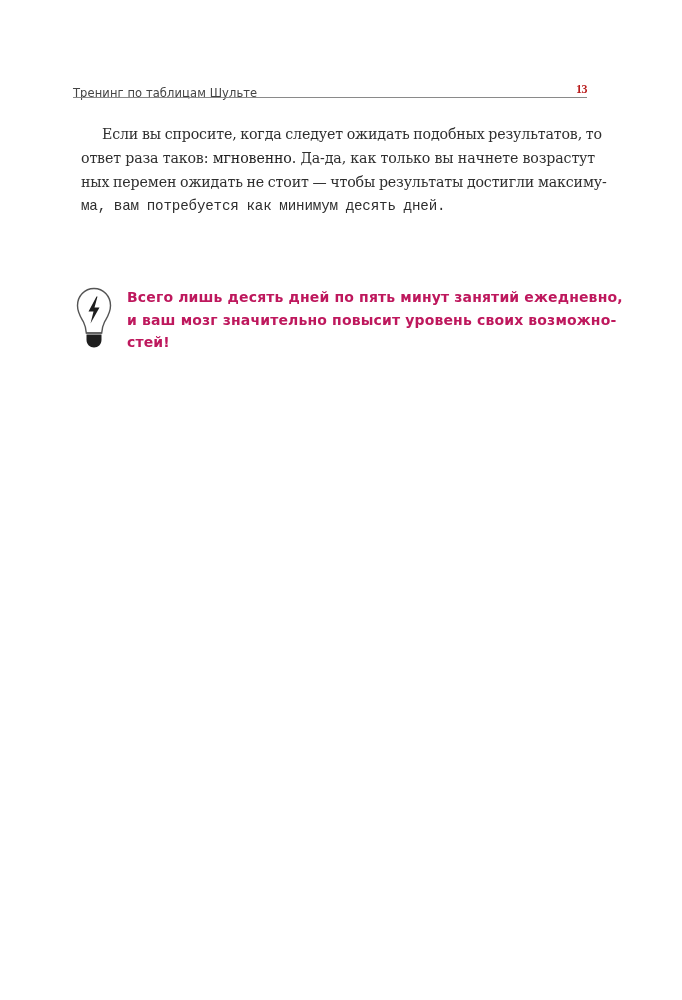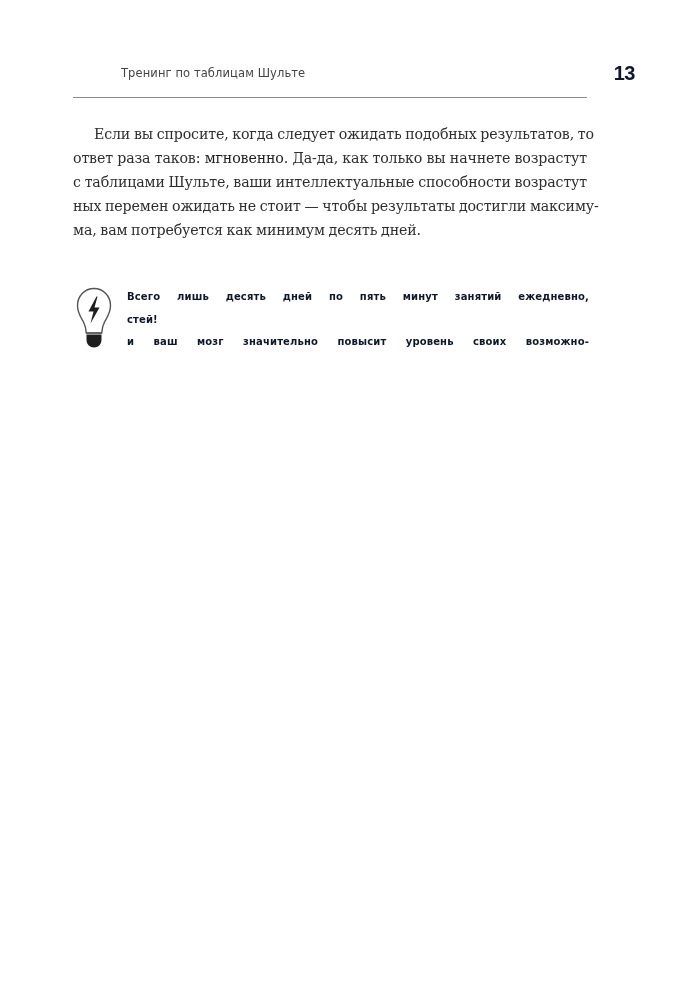--- a/index.html
+++ b/index.html
@@ -16,56 +16,55 @@
     }
     .page {
       position: absolute;
       left: 0; top: 0;
       width: 682px; height: 1000px;
       background: #ffffff;
     }
     .running-head {
       position: absolute;
       left: 73px;
-      top: 62px;
+      top: 82px;
       width: 514px;
       height: 22px;
-      margin-left: 48px;
     }
     .running-title {
       position: absolute;
       left: 0;
       top: 4px;
       font-family: "DejaVu Sans", sans-serif;
       font-size: 11.5px;
       color: #444444;
       letter-spacing: 0.1px;
       white-space: nowrap;
     }
     .page-number {
       position: absolute;
       right: 0;
       top: 0;
-      font-family: Liberation Sans, sans-serif;
+      font-family: Liberation Serif, serif;
       font-weight: bold;
-      font-size: 20px;
-      color: #0f172a;
+      font-size: 12px;
+      color: #b91c1c;
       letter-spacing: -0.5px;
     }
     .head-rule {
       position: absolute;
       left: 73px;
       top: 97px;
       width: 514px;
       height: 0;
       border-top: 1.3px solid #8a8a8a;
     }
     .body-text {
       position: absolute;
-      left: 73px;
+      left: 81px;
       top: 122px;
       width: 514px;
       font-family: "DejaVu Serif", serif;
       font-size: 14.2px;
       line-height: 24px;
       color: #2e2e2e;
       text-align: justify;
       hyphens: manual;
       margin: 0;
       letter-spacing: -0.15px;
@@ -74,20 +73,21 @@
     .body-text .line {
       display: block;
       text-align-last: justify;
       white-space: nowrap;
     }
     .body-text .line.indent {
       padding-left: 21px;
     }
     .body-text .line.last {
       text-align-last: left;
+      font-family: Liberation Mono, monospace;
     }
     .body-text strong {
       font-weight: normal;
       color: #1e1e1e;
     }
     .callout {
       position: absolute;
       left: 73px;
       top: 286px;
       width: 514px;
@@ -100,23 +100,23 @@
       width: 36px;
       height: 62px;
     }
     .callout-text {
       position: absolute;
       left: 54px;
       top: 0px;
       width: 462px;
       font-family: "DejaVu Sans", sans-serif;
       font-weight: bold;
-      font-size: 10px;
+      font-size: 14px;
       line-height: 22.5px;
-      color: #0f172a;
+      color: #be185d;
       letter-spacing: 0.15px;
       margin: 0;
     }
     .callout-text .line {
       display: block;
       text-align: justify;
       text-align-last: justify;
       white-space: nowrap;
     }
     .callout-text .line.last {
@@ -131,32 +131,31 @@
   <div class="running-head">
     <span class="running-title">Тренинг по таблицам Шульте</span>
     <span class="page-number">13</span>
   </div>
 
   <div class="head-rule"></div>
 
   <div class="body-text">
     <span class="line indent">Если вы спросите, когда следует ожидать подобных результатов, то</span>
     <span class="line"><span>ответ раза таков: </span><strong>мгновенно</strong><span>. Да-да, как только вы начнете возрастут</span></span>
-    <span class="line">с таблицами Шульте, ваши интеллектуальные способности возрастут</span>
     <span class="line">ных перемен ожидать не стоит — чтобы результаты достигли максиму-</span>
     <span class="line last">ма, вам потребуется как минимум десять дней.</span>
   </div>
 
   <div class="callout">
     <svg class="bulb-icon" viewBox="0 0 36 62" xmlns="http://www.w3.org/2000/svg">
       <path d="M18 1.5 C8.5 1.5 1.5 9 1.5 18.5 C1.5 26 5 30.5 7.5 35 C9 38 10 41 10.3 46 L25.7 46 C26 41 27 38 28.5 35 C31 30.5 34.5 26 34.5 18.5 C34.5 9 27.5 1.5 18 1.5 Z" fill="none" stroke="#555555" stroke-width="1.4"></path>
       <line x1="10" y1="46" x2="26" y2="46" stroke="#555555" stroke-width="1.2"></line>
       <path d="M10.5 47.5 L25.5 47.5 L25.5 53 C25.5 57.5 22 60.5 18 60.5 C14 60.5 10.5 57.5 10.5 53 Z" fill="#1e1e1e"></path>
       <path d="M20.5 9.5 L12.5 24.5 L17.5 24.5 L14.5 36.5 L23.5 20.5 L18.5 20.5 L21.5 9.5 Z" fill="#1e1e1e"></path>
     </svg>
     <div class="callout-text">
       <span class="line">Всего лишь десять дней по пять минут занятий ежедневно,</span>
+      <span class="line">и ваш мозг значительно повысит уровень своих возможно-</span>
       <span class="line last">стей!</span>
-      <span class="line">и ваш мозг значительно повысит уровень своих возможно-</span>
     </div>
   </div>
 
 </div>
 
 </body></html>

